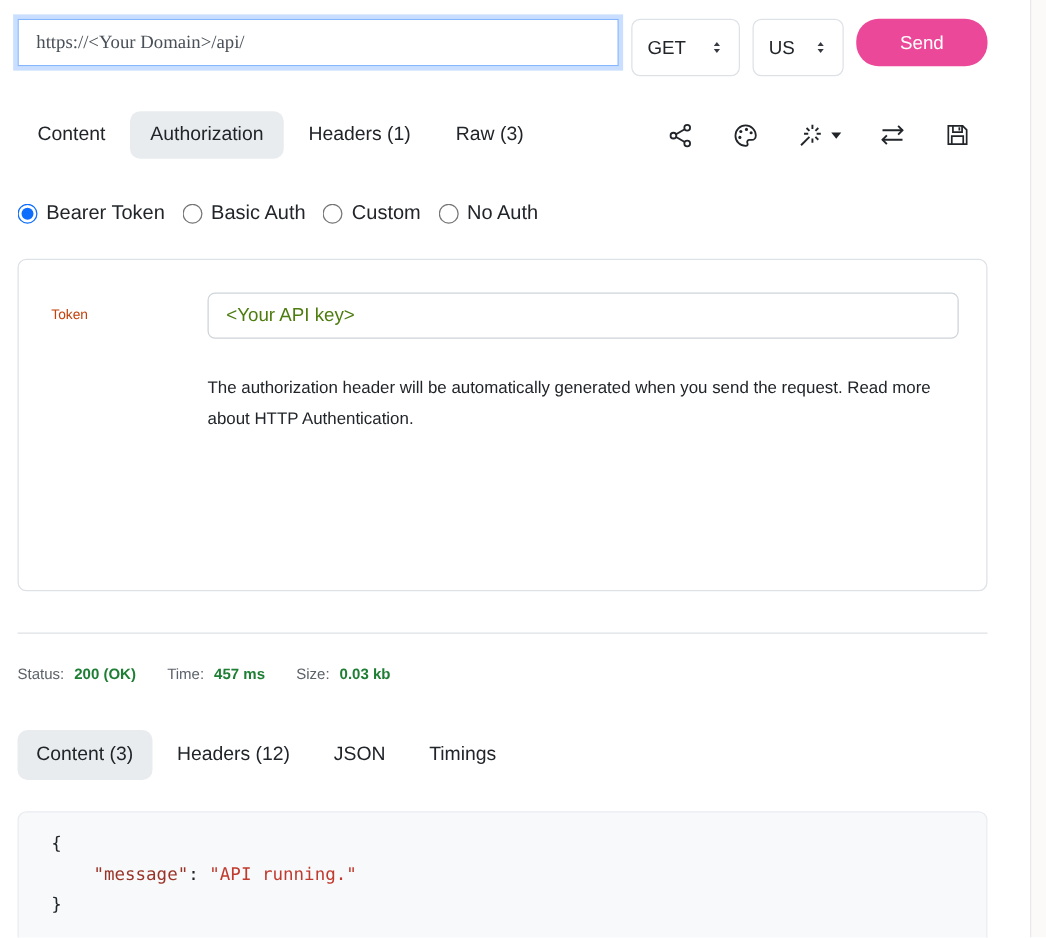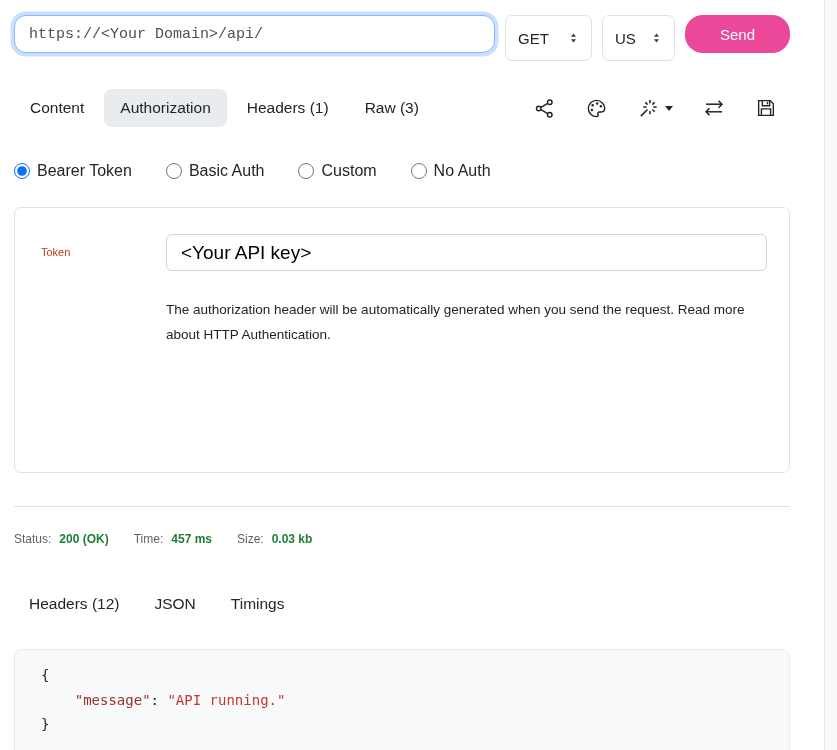--- a/index.html
+++ b/index.html
@@ -14,24 +14,24 @@
   .gutter {
     position: absolute; top: 0; right: 0; width: 13px; height: 100%;
     background: #fbfaf9; border-left: 1px solid #e9e9e9;
   }
   .content { margin-left: 14px; width: 776px; }
 
   
   .url-row { display: flex; gap: 10px; padding-top: 15px; align-items: stretch; }
   .url-input {
     flex: 1; height: 38px;
-    font-family: Liberation Mono, monospace;
+    font-family: Liberation Serif, serif;
     font-size: 15px; color: #495057;
     padding: 0 14px;
-    border: 1px solid #86b7fe; border-radius: 12px;
+    border: 1px solid #86b7fe; border-radius: 0;
     outline: none;
     box-shadow: 0 0 0 3.5px rgba(13,110,253,0.22);
     background: #fff;
   }
   .select {
     height: 46px; border: 1px solid #dee2e6; border-radius: 7px;
     background: #fff; display: flex; align-items: center;
     justify-content: space-between; padding: 0 12px; gap: 10px;
     font-size: 15px; color: #212529; cursor: pointer;
   }
@@ -56,36 +56,36 @@
     background: none; border: none; padding: 0; color: #212529;
     display: flex; align-items: center; cursor: pointer;
   }
   .caret-down {
     width: 0; height: 0; margin-left: 5px;
     border-left: 4.5px solid transparent; border-right: 4.5px solid transparent;
     border-top: 5.5px solid #212529;
   }
 
   
-  .auth-row { display: flex; align-items: flex-start; gap: 34px; margin-top: 35px; }
+  .auth-row { display: flex; align-items: flex-start; gap: 14px; margin-top: 35px; }
   .radio-opt { display: flex; align-items: center; gap: 7px; font-size: 16px; cursor: pointer; }
   .radio-opt input { width: 16px; height: 16px; accent-color: #0d6efd; margin: 0; cursor: pointer; }
 
   
   .token-panel {
     margin-top: 27px; height: 266px;
     border: 1px solid #dee2e6; border-radius: 7px;
     display: flex; padding: 26px 22px 0 26px;
   }
   .token-label { width: 125px; font-size: 11px; color: #c2410c; line-height: 37px; }
   .token-main { flex: 1; }
   .token-input {
     width: 100%; height: 37px;
     font-family: "Liberation Sans", sans-serif;
-    font-size: 19px; color: #000000; padding: 0 14px;
+    font-size: 15px; color: #4d7c0f; padding: 0 14px;
     border: 1px solid #ced4da; border-radius: 6px; background: #fff; outline: none;
   }
   .token-help {
     margin-top: 26px; font-size: 13.5px; line-height: 25px;
     color: #212529; max-width: 585px;
   }
 
   
   .divider { border: none; border-top: 1px solid #dee2e6; margin-top: 33px; }
 
@@ -235,20 +235,21 @@
       <span class="status-value">200 (OK)</span>
       <span class="status-gap"></span>
       <span class="status-label">Time:</span>
       <span class="status-value">457 ms</span>
       <span class="status-gap"></span>
       <span class="status-label">Size:</span>
       <span class="status-value">0.03 kb</span>
     </div>
 
     <div class="resp-tabs">
+      <div class="resp-tab active">Content (3)</div>
       <div class="resp-tab">Headers (12)</div>
       <div class="resp-tab">JSON</div>
       <div class="resp-tab">Timings</div>
     </div>
 
     <div class="code-panel">
       <div class="code-line">{</div>
       <div class="code-line indented"><span class="json-key">"message"</span><span class="json-sep">: </span><span class="json-str">"API running."</span></div>
       <div class="code-line">}</div>
     </div>

